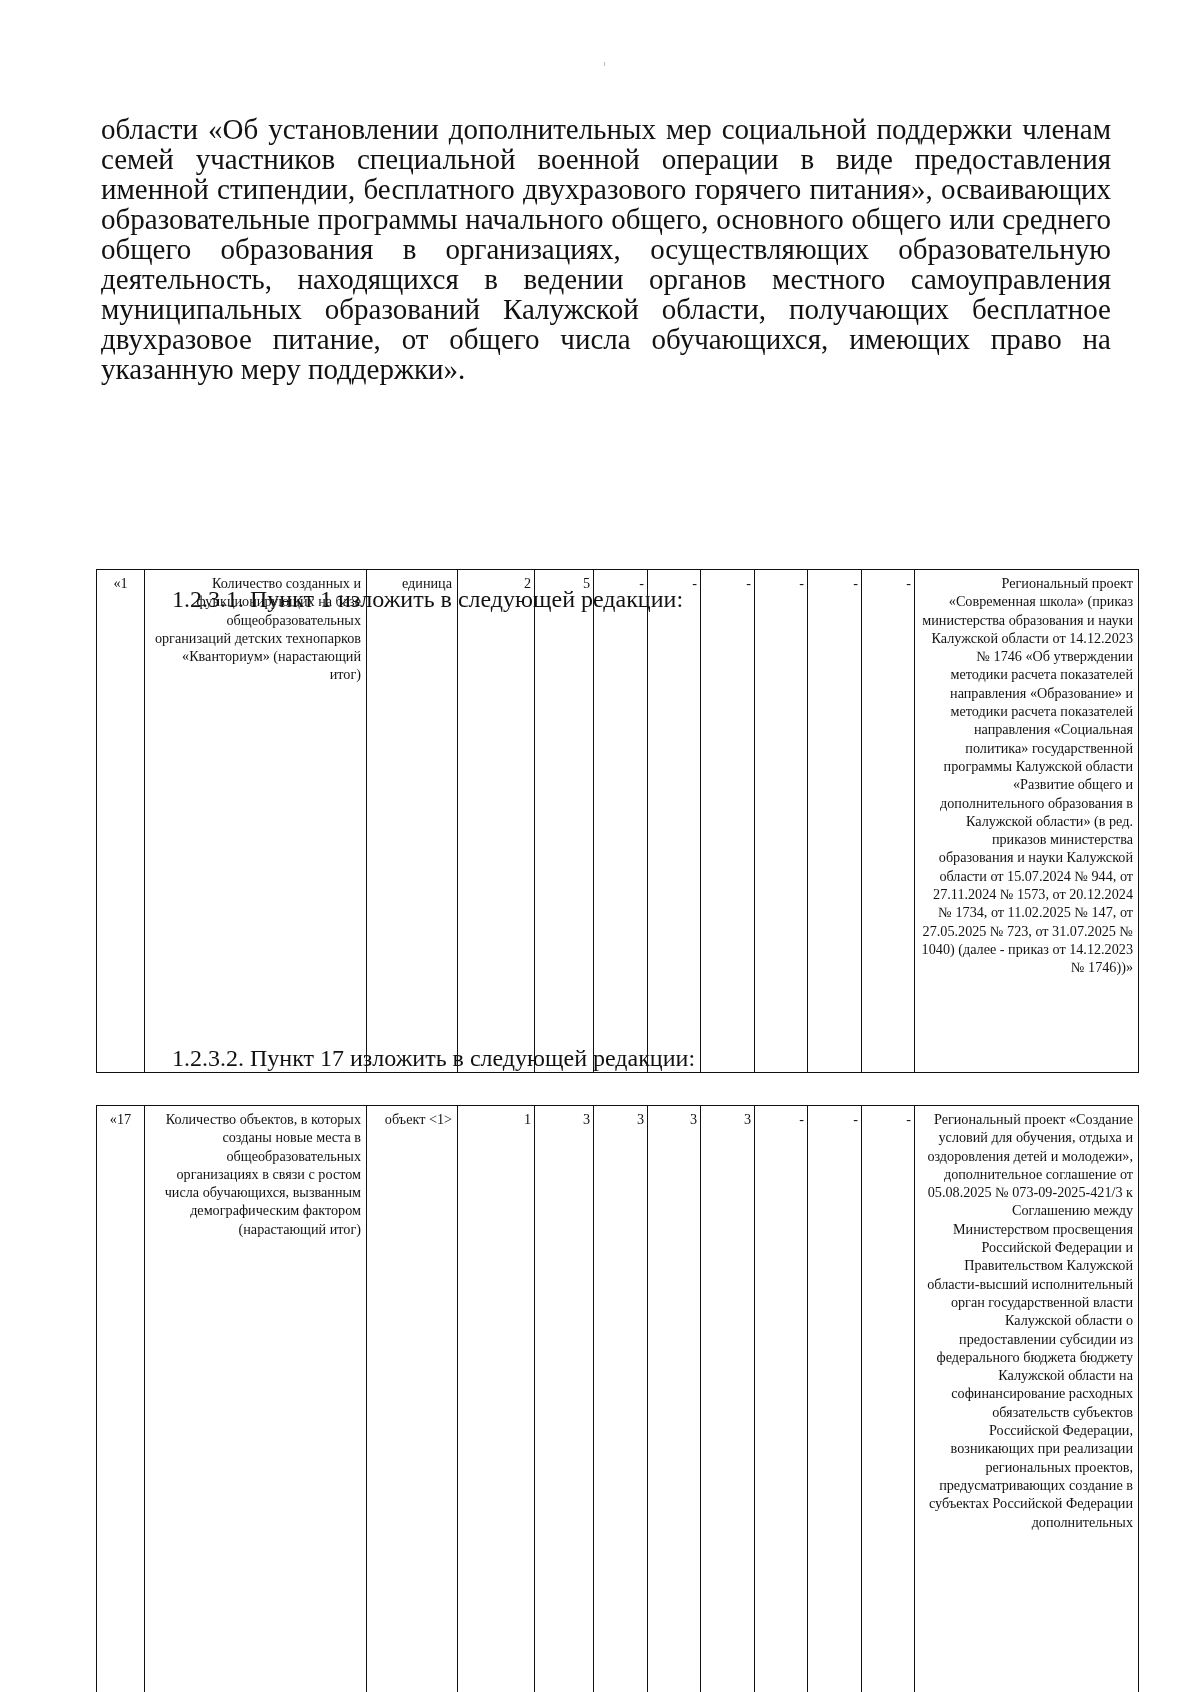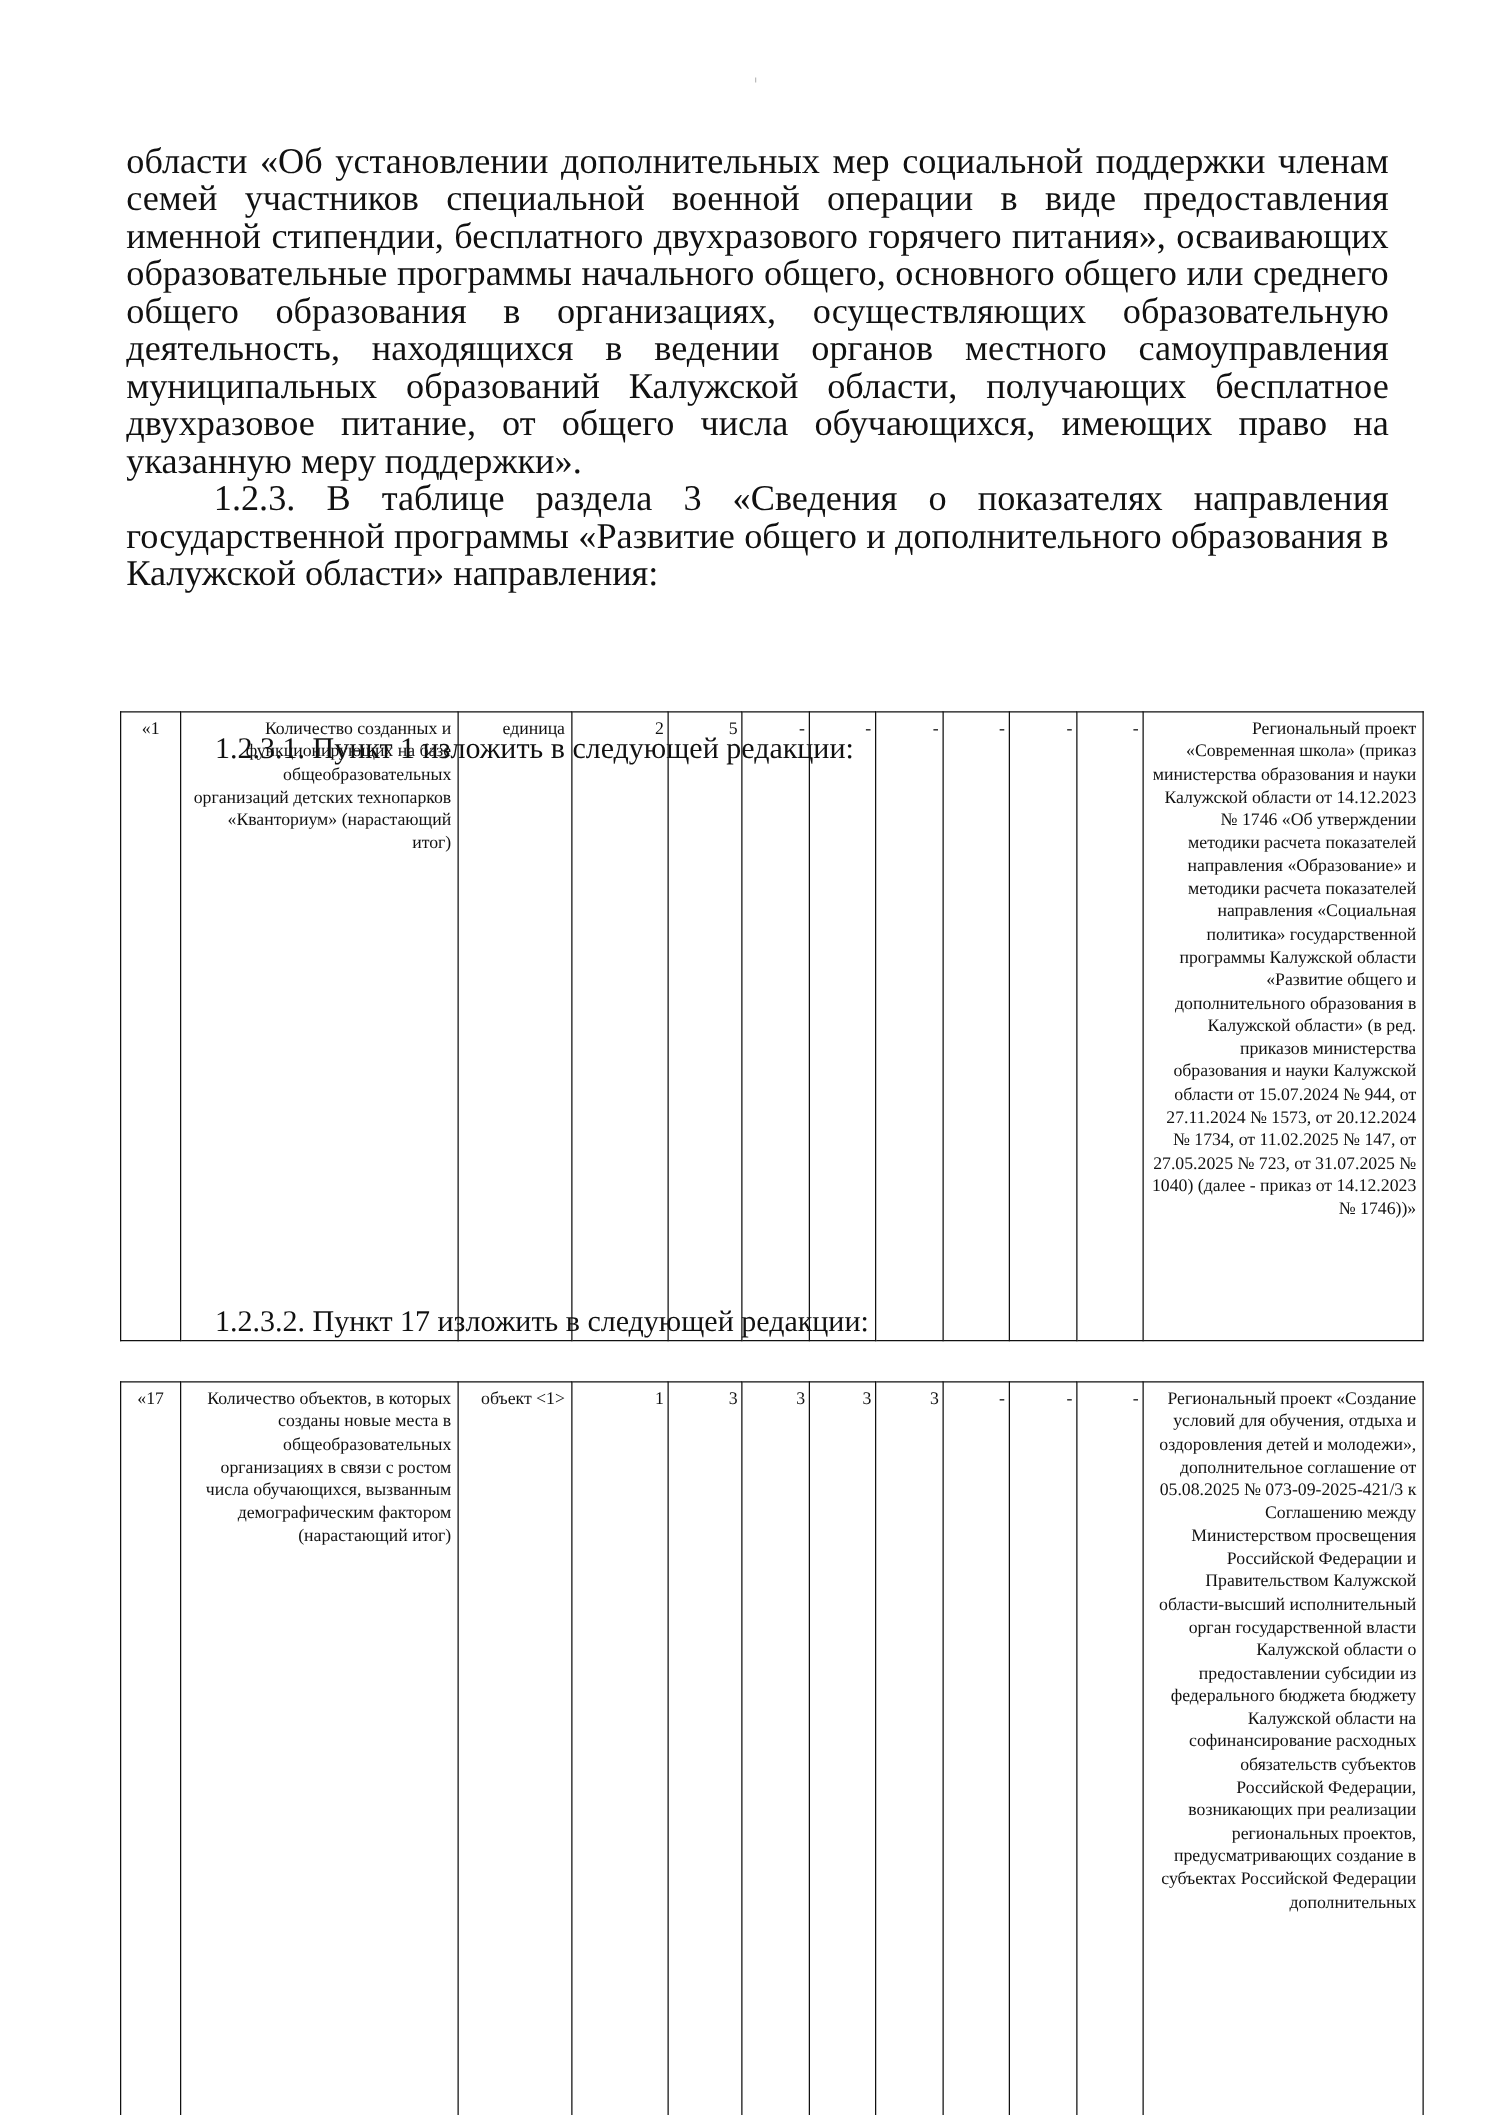--- a/index.html
+++ b/index.html
@@ -29,21 +29,20 @@
     table.ind td.idx { text-align: center; padding-left: 2px; padding-right: 2px; }
     table.ind td.txt { text-align: right; }
   </style>
 </head>
 <body>
 
 <div class="page-mark"></div>
 
 <div class="body-text" style="top:114px;">
   <p class="p">области «Об установлении дополнительных мер социальной поддержки членам семей участников специальной военной операции в виде предоставления именной стипендии, бесплатного двухразового горячего питания», осваивающих образовательные программы начального общего, основного общего или среднего общего образования в организациях, осуществляющих образовательную деятельность, находящихся в ведении органов местного самоуправления муниципальных образований Калужской области, получающих бесплатное двухразовое питание, от общего числа обучающихся, имеющих право на указанную меру поддержки».</p>
-  <p class="p indent">1.2.3. В таблице раздела 3 «Сведения о показателях направления государственной программы «Развитие общего и дополнительного образования в Калужской области» направления:</p>
 </div>
 
 <div class="caption" style="top:541px;margin-top:44px;">1.2.3.1. Пункт 1 изложить в следующей редакции:</div>
 
 <table class="ind" style="top:569px; height:504px;">
   <colgroup>
     <col style="width:48px">
       <col style="width:222px">
       <col style="width:91px">
       <col style="width:77px">

